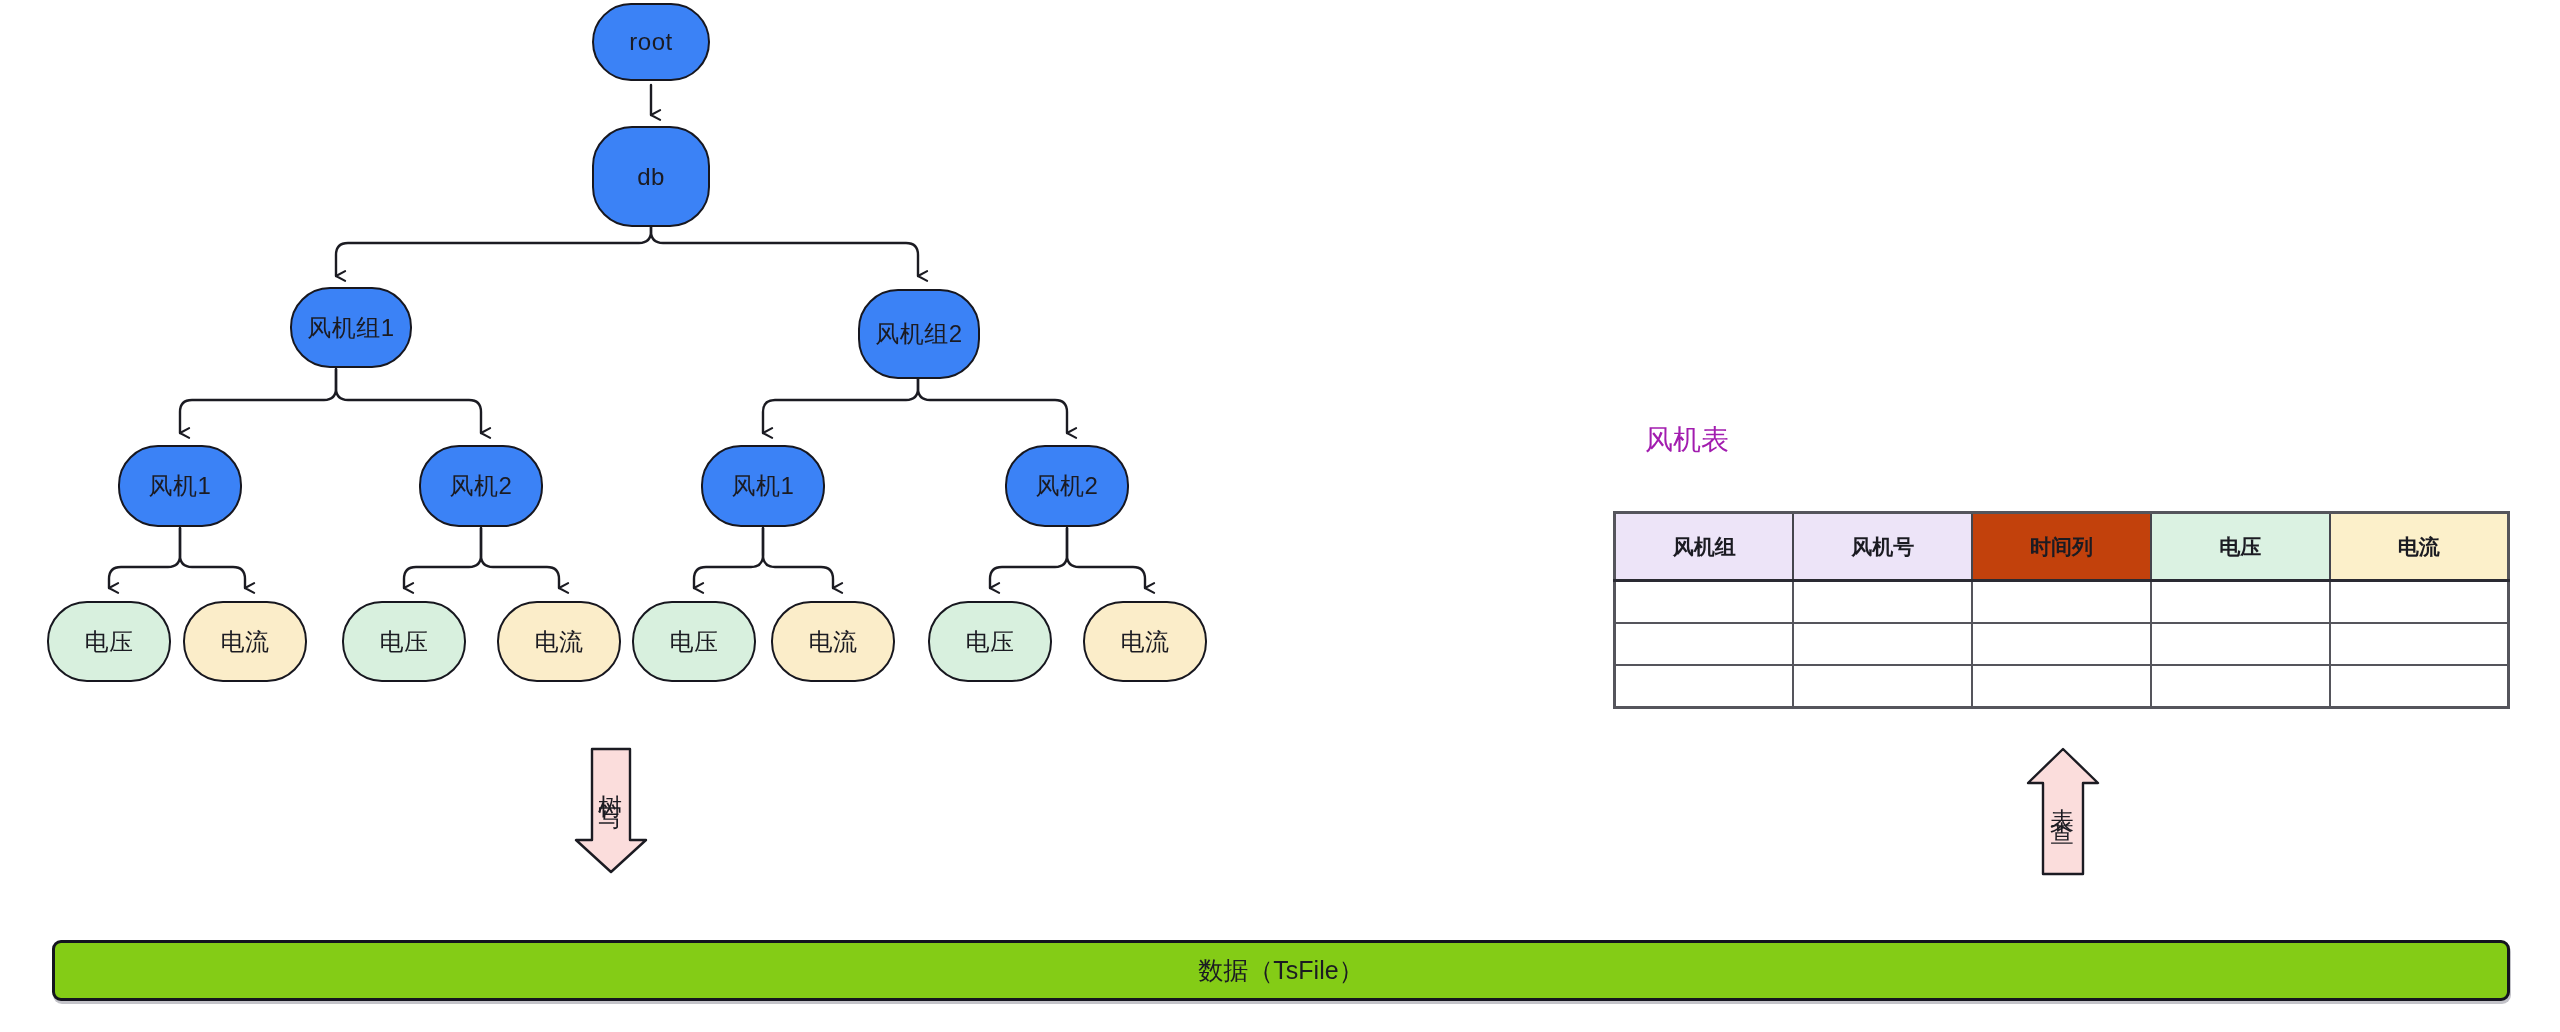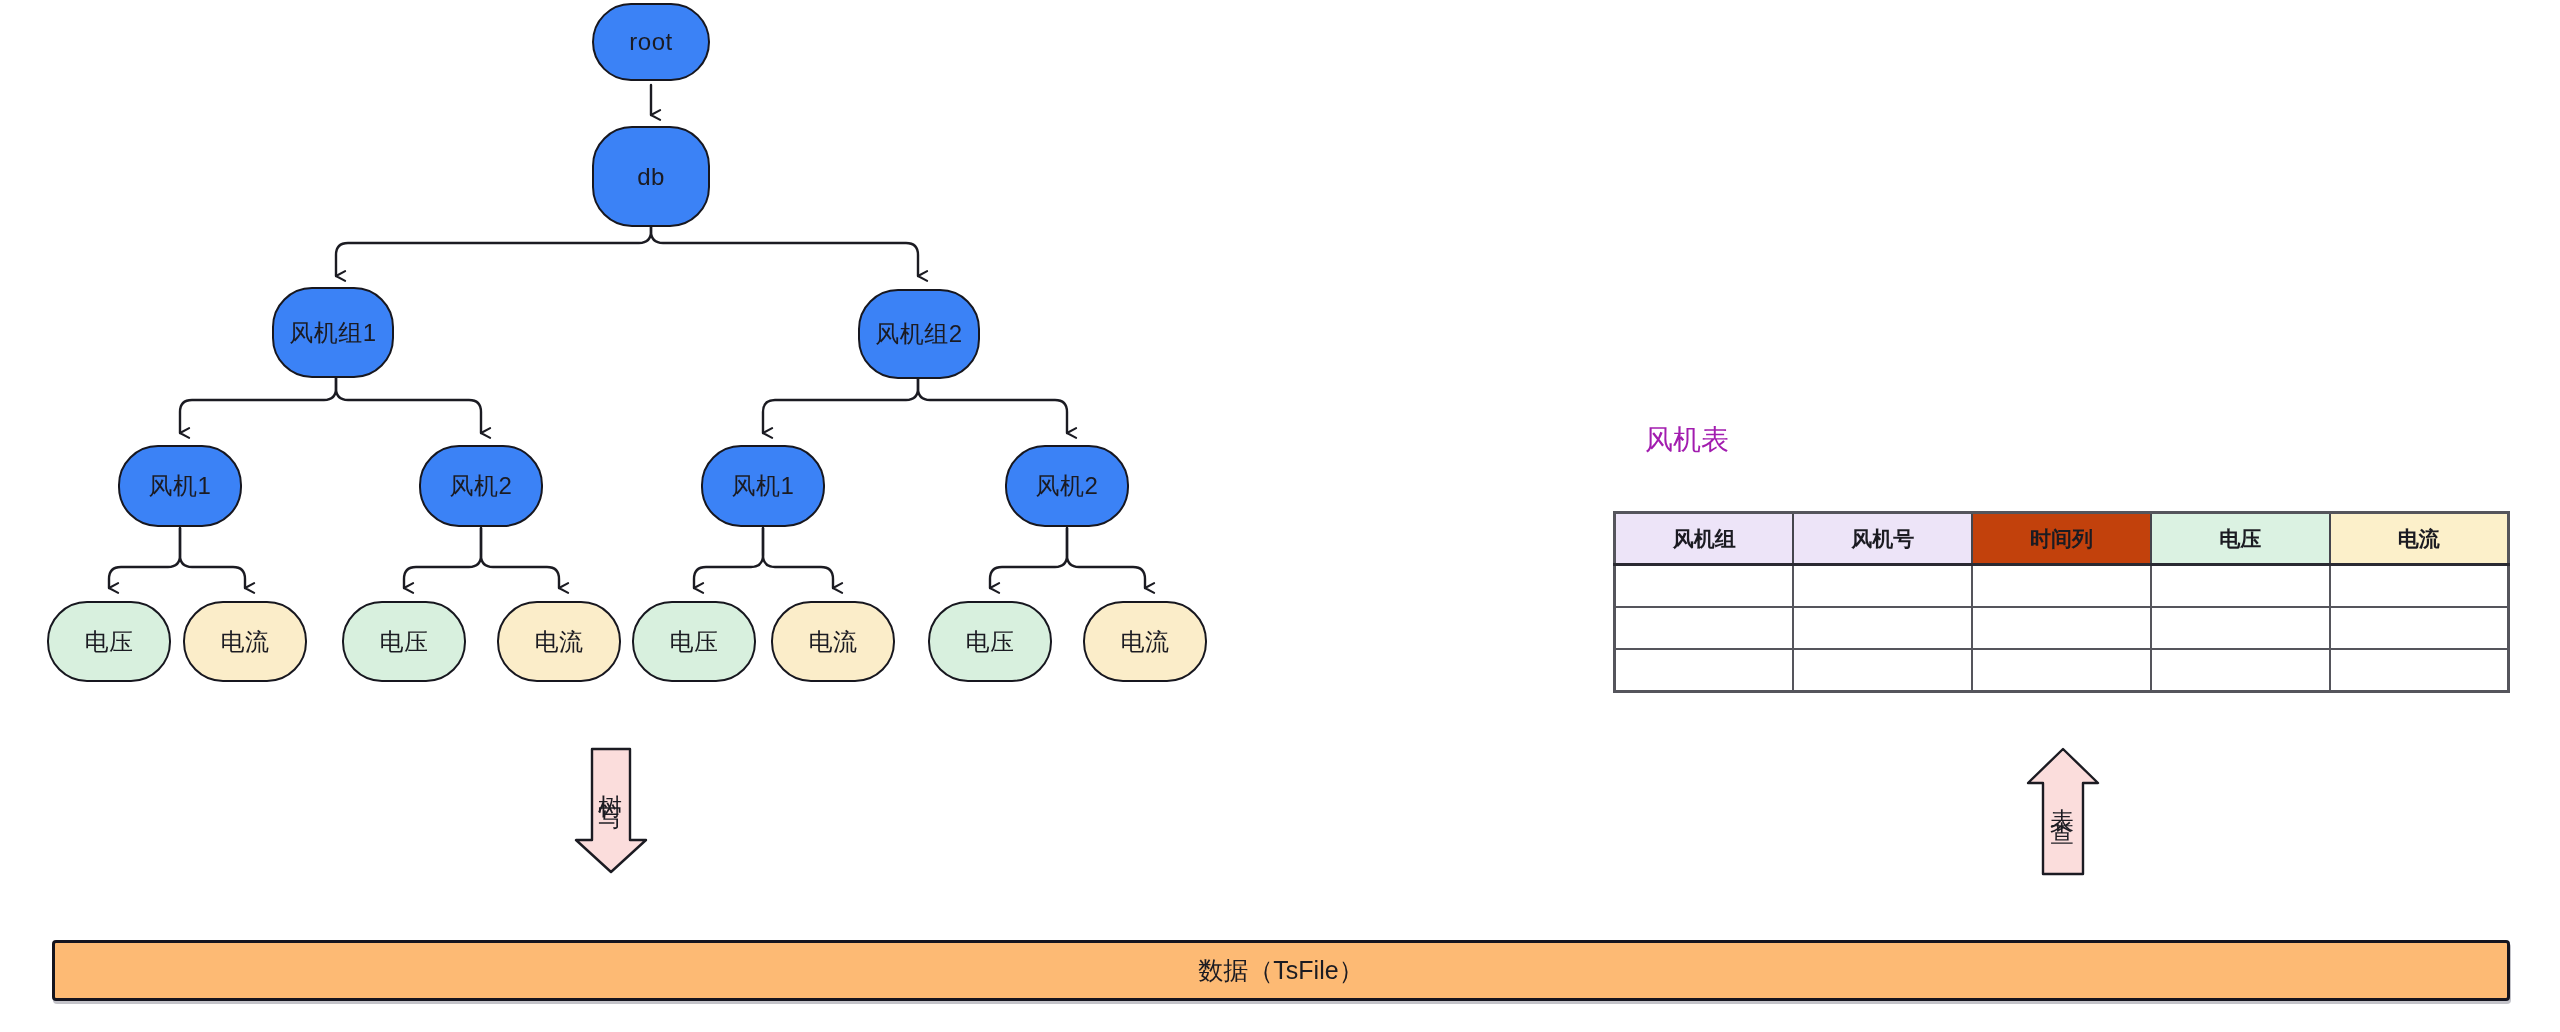--- a/index.html
+++ b/index.html
@@ -48,40 +48,40 @@
     table-layout:fixed;
     border:3px solid #55555c;
   }
   #turbine-table th{
     height:41px;
     font-size:21px;
     font-weight:bold;
     color:#1b1b22;
     border:2px solid #45454d;
     border-bottom:3px solid #2a2a32;
-    padding:4px;text-align:center;
+    padding:12px;text-align:center;
   }
   #turbine-table td{
     height:40px;
     border:2px solid #55555c;
     padding:0;
     background:#ffffff;
   }
   th.col-purple{background:#ede4f8;}
   th.col-blue{background:#c2410c;}
   th.col-green{background:#dbf2e2;}
   th.col-yellow{background:#fcf0ca;}
   #datastore-bar{
     position:absolute;
     left:52px;top:940px;
     width:2458px;height:61px;
     box-sizing:border-box;
-    background:#fdba74;
+    background:#84cc16;
     border:3px solid #14141f;
-    border-radius:4px;
+    border-radius:9px;
     display:flex;align-items:center;justify-content:center;
     font-size:25px;
     box-shadow:1px 3px 0 rgba(40,40,60,0.28);
   }
 </style>
 </head>
 <body>
 
 <div id="canvas">
 
@@ -110,21 +110,21 @@
       <path d="M1067,528 L1067,555 Q1067,567 1079,567 L1133,567 Q1145,567 1145,579 L1145,588" marker-end="url(#ah)"></path>
     </g>
 
     <path d="M592,749 L630,749 L630,840 L646,840 L611,872 L576,840 L592,840 Z" fill="#fbdddc" stroke="#1b1b22" stroke-width="2.4" stroke-linejoin="round"></path>
     <path d="M2063,749 L2098,783 L2083,783 L2083,874 L2043,874 L2043,783 L2028,783 Z" fill="#fbdddc" stroke="#1b1b22" stroke-width="2.4" stroke-linejoin="round"></path>
   </svg>
 
   <div class="node purple" style="left:592px;top:3px;width:118px;height:78px">root</div>
   <div class="node purple" style="left:592px;top:126px;width:118px;height:101px">db</div>
 
-  <div class="node purple" style="left:272px;top:287px;width:122px;height:91px">风机组1</div>
+  <div class="node purple" style="left:290px;top:287px;width:122px;height:81px">风机组1</div>
   <div class="node purple" style="left:858px;top:289px;width:122px;height:90px">风机组2</div>
 
   <div class="node purple" style="left:118px;top:445px;width:124px;height:82px">风机1</div>
   <div class="node purple" style="left:419px;top:445px;width:124px;height:82px">风机2</div>
   <div class="node purple" style="left:701px;top:445px;width:124px;height:82px">风机1</div>
   <div class="node purple" style="left:1005px;top:445px;width:124px;height:82px">风机2</div>
 
   <div class="node green" style="left:47px;top:601px;width:124px;height:81px">电压</div>
   <div class="node yellow" style="left:183px;top:601px;width:124px;height:81px">电流</div>
   <div class="node green" style="left:342px;top:601px;width:124px;height:81px">电压</div>

